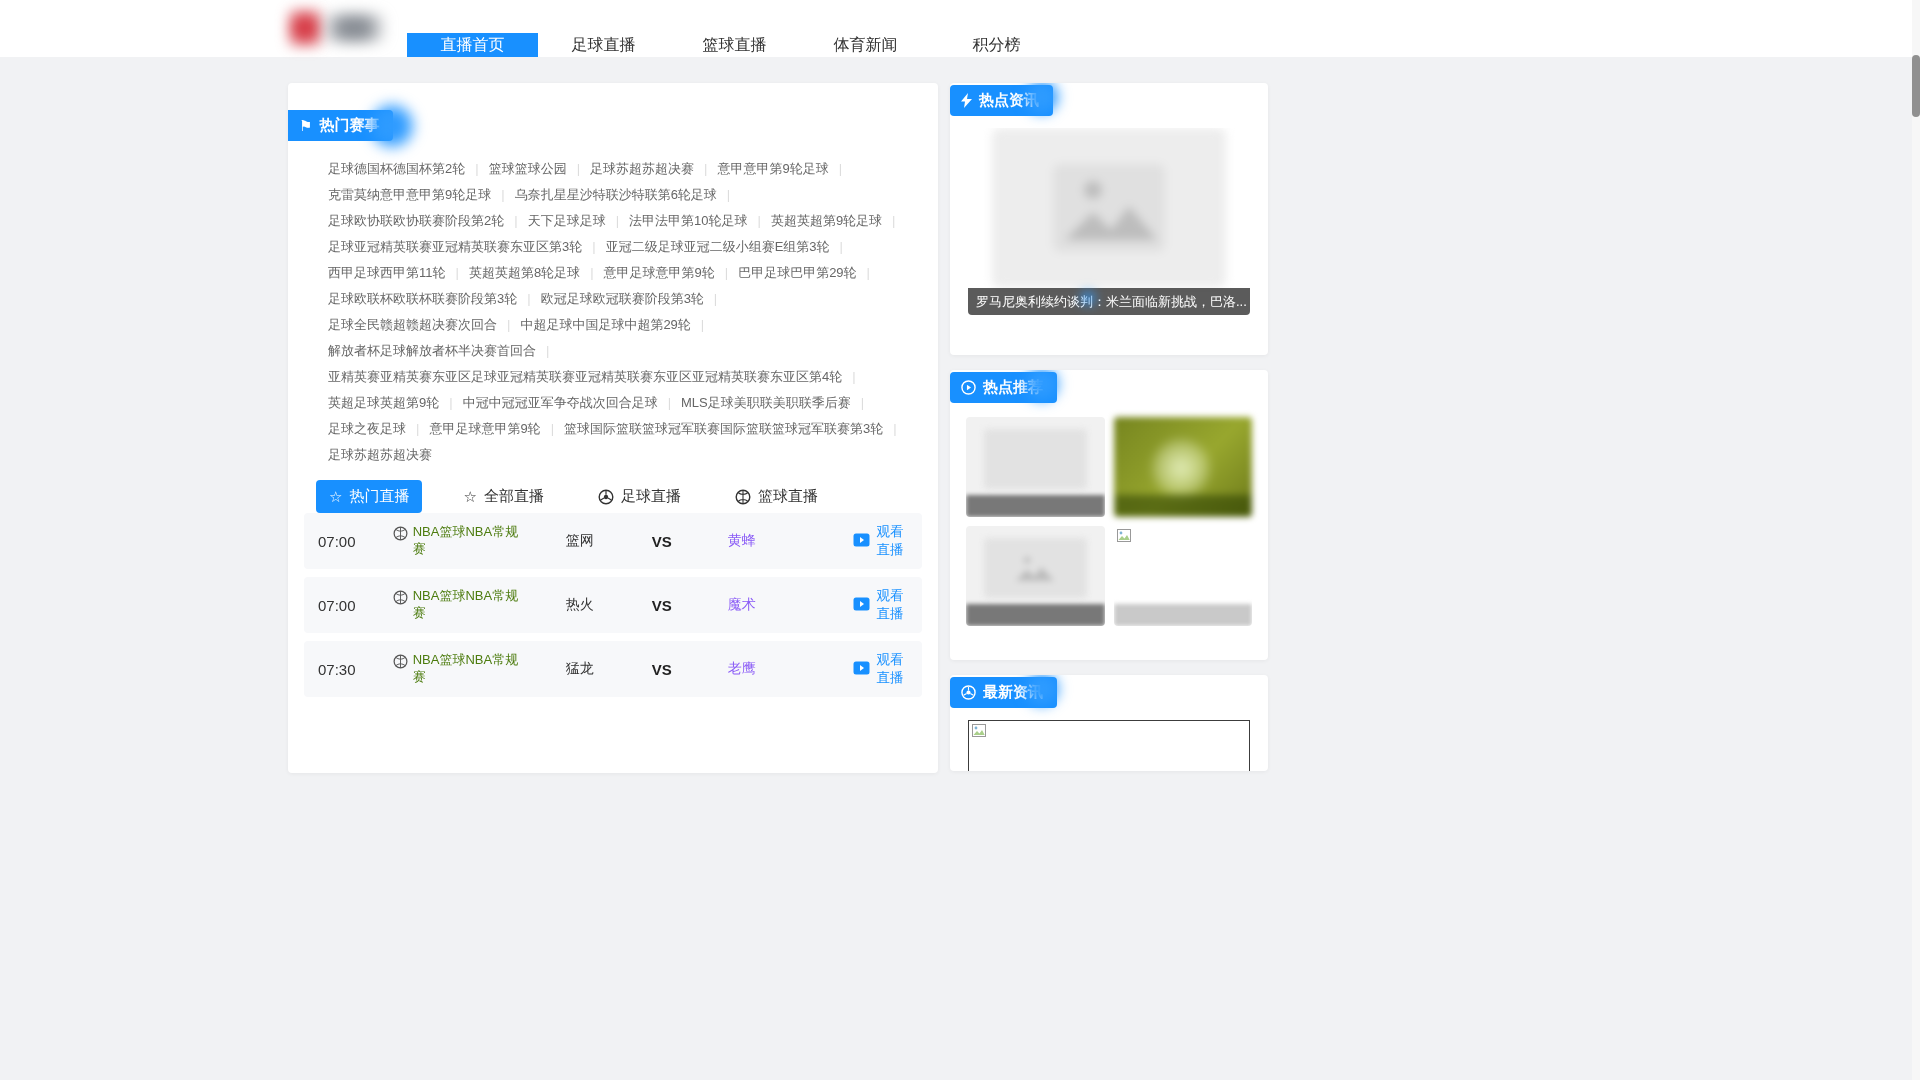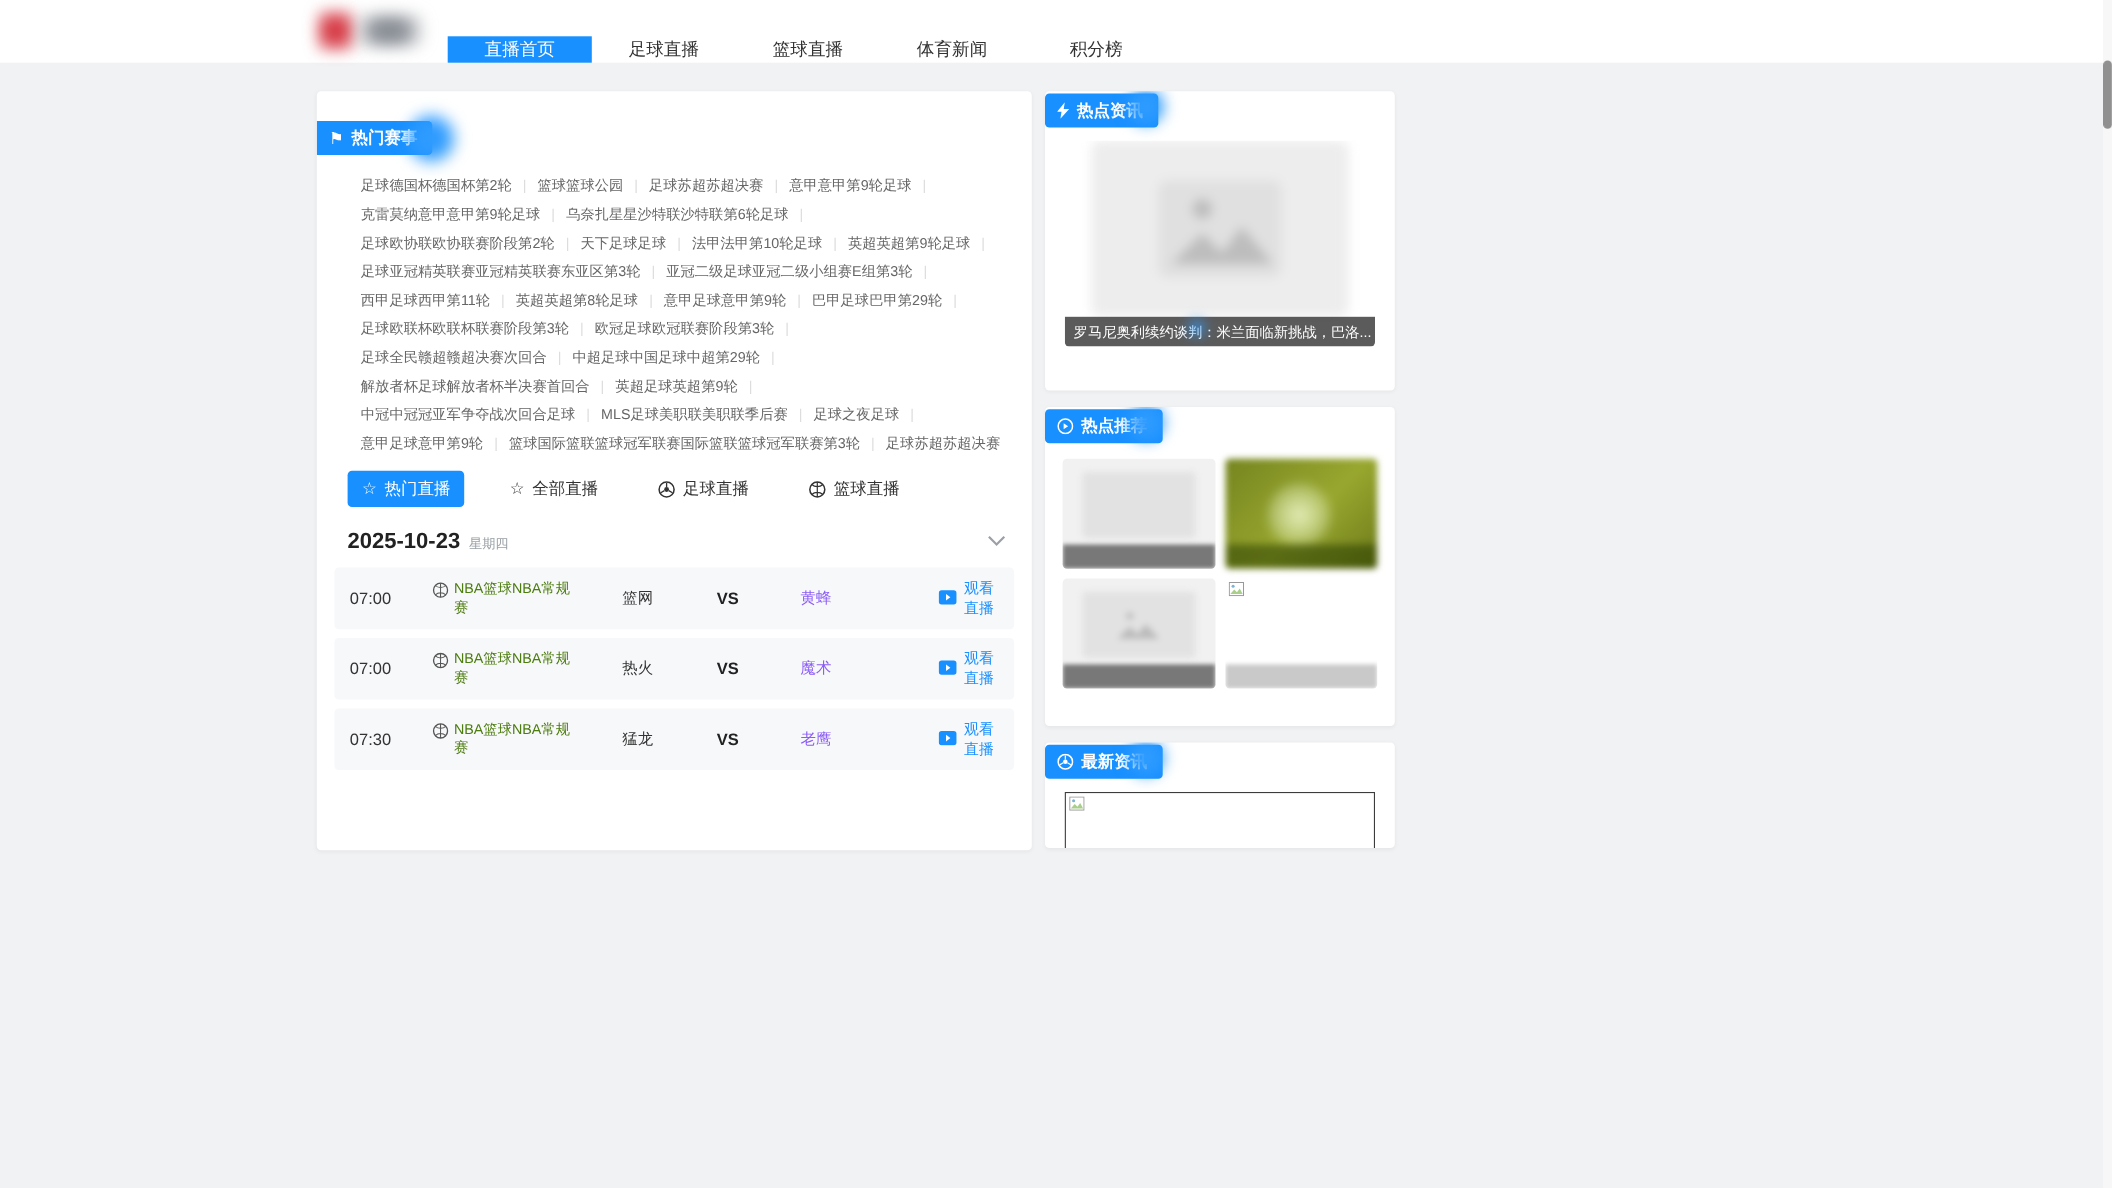--- a/index.html
+++ b/index.html
@@ -131,20 +131,21 @@
           <li>亚冠二级足球亚冠二级小组赛E组第3轮</li>
           <li>西甲足球西甲第11轮</li>
           <li>英超英超第8轮足球</li>
           <li>意甲足球意甲第9轮</li>
           <li>巴甲足球巴甲第29轮</li>
           <li>足球欧联杯欧联杯联赛阶段第3轮</li>
           <li>欧冠足球欧冠联赛阶段第3轮</li>
           <li>足球全民赣超赣超决赛次回合</li>
           <li>中超足球中国足球中超第29轮</li>
           <li>解放者杯足球解放者杯半决赛首回合</li>
+          <li>亚精英赛亚精英赛东亚区足球亚冠精英联赛亚冠精英联赛东亚区亚冠精英联赛东亚区第4轮</li>
           <li>英超足球英超第9轮</li>
           <li>中冠中冠冠亚军争夺战次回合足球</li>
           <li>MLS足球美职联美职联季后赛</li>
           <li>足球之夜足球</li>
           <li>意甲足球意甲第9轮</li>
           <li>篮球国际篮联篮球冠军联赛国际篮联篮球冠军联赛第3轮</li>
           <li>足球苏超苏超决赛</li>
         </ul>
     </div>
 
@@ -171,27 +172,20 @@
         <span>
             <svg width="16" height="16" viewBox="0 0 16 16">
               <circle cx="8" cy="8" r="6.8" fill="none" stroke="#333" stroke-width="1.4"></circle>
               <path d="M3 3.5c2.6 2.6 7.4 2.6 10 0 M3 12.5c2.6-2.6 7.4-2.6 10 0 M8 1.2v13.6" stroke="#333" stroke-width="1.1" fill="none"></path>
             </svg>
           </span>
         <span>篮球直播</span>
       </div>
     </div>
 
-    <div class="date-row">
-      <span class="date-main">2025-10-23</span>
-      <span class="date-week">星期四</span>
-      <span class="date-caret"><svg width="16" height="10" viewBox="0 0 16 10">
-            <path d="M1 1l7 7 7-7" fill="none" stroke="#9aa0a6" stroke-width="2"></path>
-          </svg></span>
-    </div>
 
     <div class="match-list">
         <div class="match-row">
         <span class="m-time">07:00</span>
         <span class="m-league">
           <span><svg width="15" height="15" viewBox="0 0 16 16">
                 <circle cx="8" cy="8" r="6.8" fill="none" stroke="#555" stroke-width="1.3"></circle>
                 <path d="M3 3.5c2.6 2.6 7.4 2.6 10 0 M3 12.5c2.6-2.6 7.4-2.6 10 0 M8 1.2v13.6" stroke="#555" stroke-width="1" fill="none"></path>
               </svg></span>
           <span class="m-league-name">NBA篮球NBA常规赛</span>

